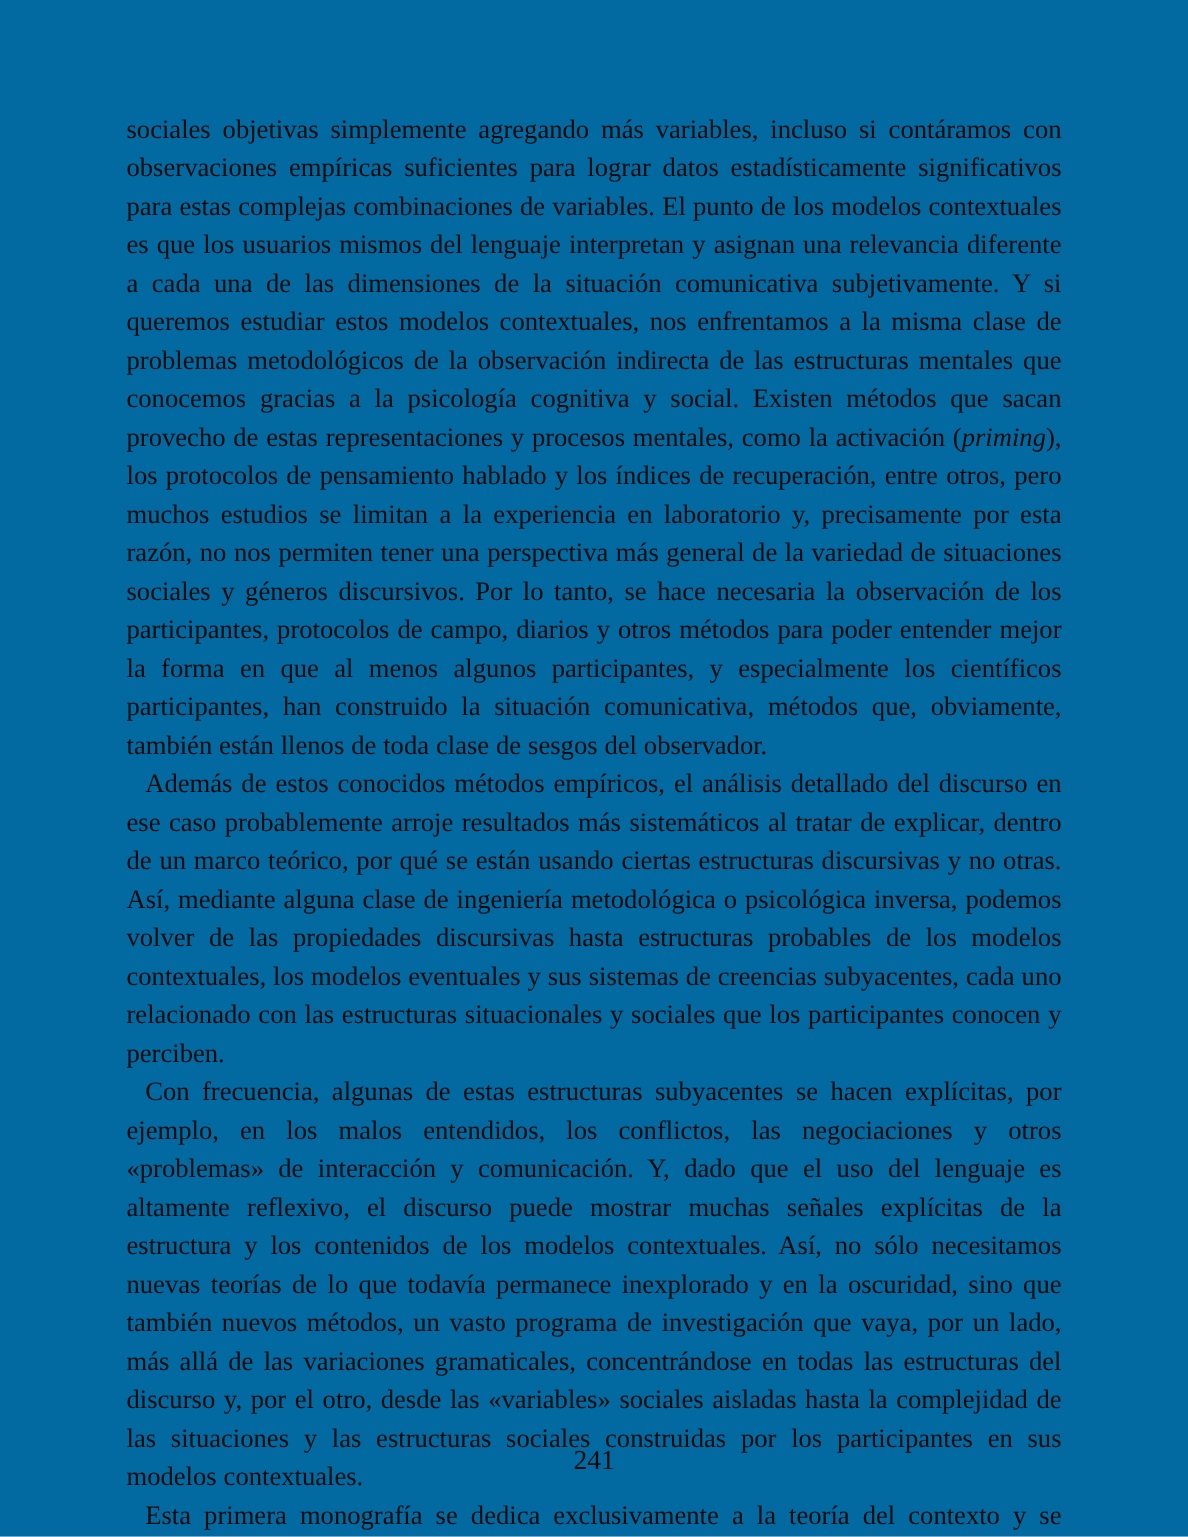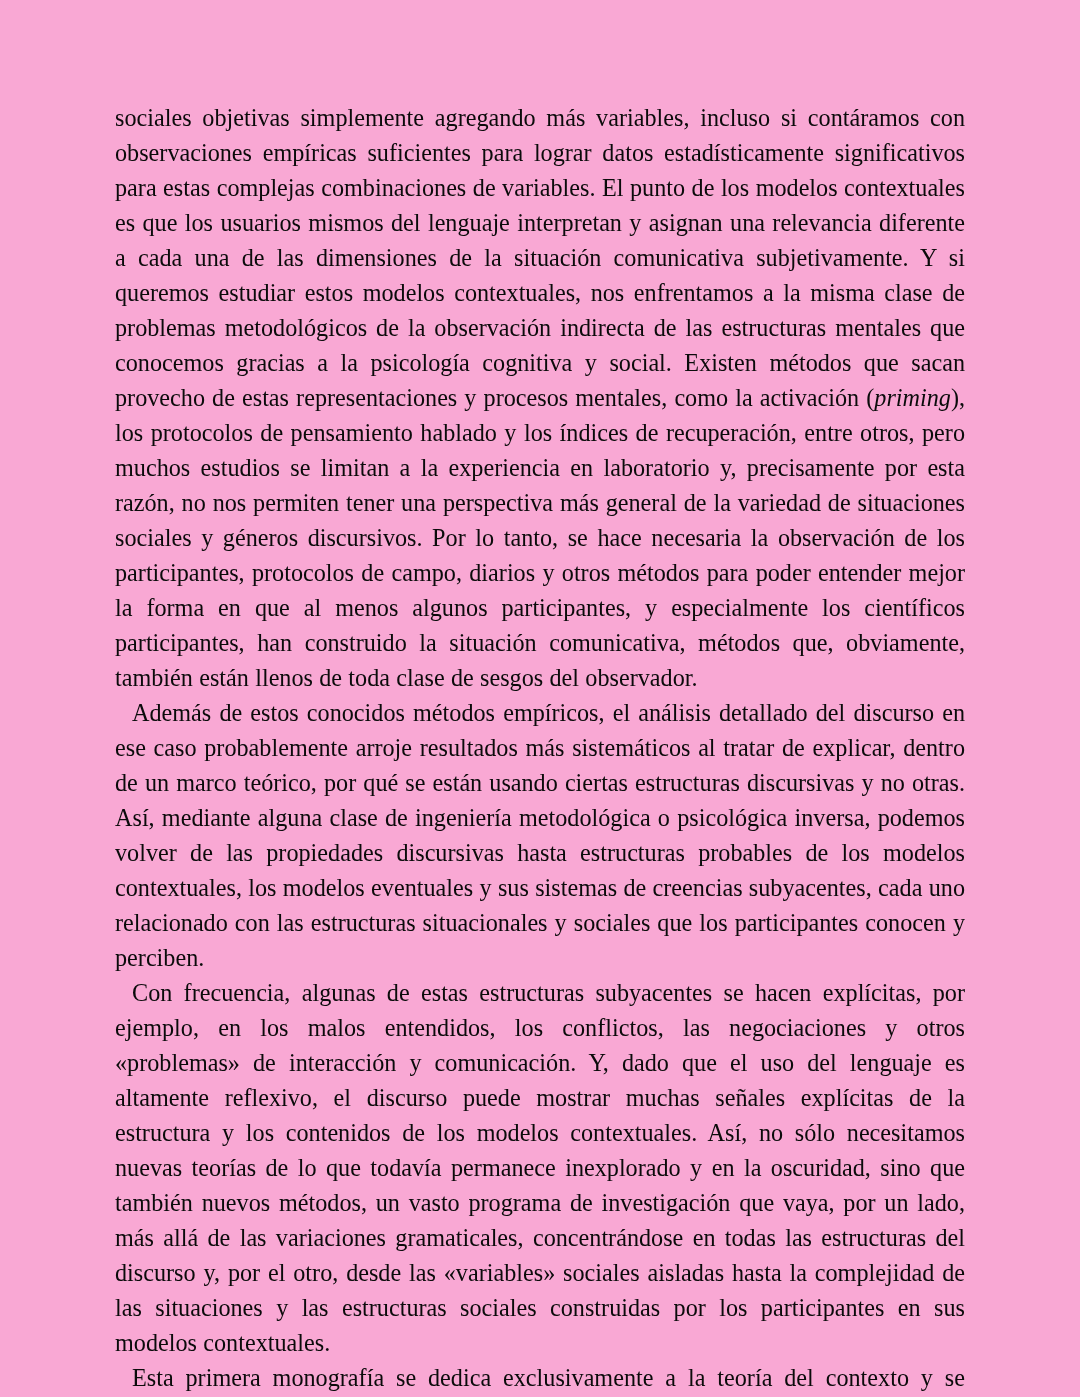--- a/index.html
+++ b/index.html
@@ -51,23 +51,24 @@
     text-align: center;
     font-size: 25px;
     line-height: 32px;
     font-family: "Liberation Serif", "DejaVu Serif", serif;
     color: #0b0b0b;
   }
 </style>
 </head>
 <body>
 
-<div class="page" style="background: #f9a8d4; color: rgb(11, 11, 11);">
+<div class="page" style="background: #0369a1; color: rgb(11, 11, 11);">
 
   <div class="text-column">
     <p class="body-par"><span>sociales objetivas simplemente agregando más variables, incluso si contáramos con observaciones empíricas suficientes para lograr datos estadísticamente significativos para estas complejas combinaciones de variables. El punto de los modelos contextuales es que los usuarios mismos del lenguaje interpretan y asignan una relevancia diferente a cada una de las dimensiones de la situación comunicativa subjetivamente. Y si queremos estudiar estos modelos contextuales, nos enfrentamos a la misma clase de problemas metodológicos de la observación indirecta de las estructuras mentales que conocemos gracias a la psicología cognitiva y social. Existen métodos que sacan provecho de estas representaciones y procesos mentales, como la activación (</span><span class="it">priming</span><span>), los protocolos de pensamiento hablado y los índices de recuperación, entre otros, pero muchos estudios se limitan a la experiencia en laboratorio y, precisamente por esta razón, no nos permiten tener una perspectiva más general de la variedad de situaciones sociales y géneros discursivos. Por lo tanto, se hace necesaria la observación de los participantes, protocolos de campo, diarios y otros métodos para poder entender mejor la forma en que al menos algunos participantes, y especialmente los científicos participantes, han construido la situación comunicativa, métodos que, obviamente, también están llenos de toda clase de sesgos del observador.</span></p>
     <p class="body-par indented"><span>Además de estos conocidos métodos empíricos, el análisis detallado del discurso en ese caso probablemente arroje resultados más sistemáticos al tratar de explicar, dentro de un marco teórico, por qué se están usando ciertas estructuras discursivas y no otras. Así, mediante alguna clase de ingeniería metodológica o psicológica inversa, podemos volver de las propiedades discursivas hasta estructuras probables de los modelos contextuales, los modelos eventuales y sus sistemas de creencias subyacentes, cada uno relacionado con las estructuras situacionales y sociales que los participantes conocen y perciben.</span></p>
     <p class="body-par indented"><span>Con frecuencia, algunas de estas estructuras subyacentes se hacen explícitas, por ejemplo, en los malos entendidos, los conflictos, las negociaciones y otros «problemas» de interacción y comunicación. Y, dado que el uso del lenguaje es altamente reflexivo, el discurso puede mostrar muchas señales explícitas de la estructura y los contenidos de los modelos contextuales. Así, no sólo necesitamos nuevas teorías de lo que todavía permanece inexplorado y en la oscuridad, sino que también nuevos métodos, un vasto programa de investigación que vaya, por un lado, más allá de las variaciones gramaticales, concentrándose en todas las estructuras del discurso y, por el otro, desde las «variables» sociales aisladas hasta la complejidad de las situaciones y las estructuras sociales construidas por los participantes en sus modelos contextuales.</span></p>
     <p class="body-par indented"><span>Esta primera monografía se dedica exclusivamente a la teoría del contexto y se concentra en los argumentos generales y la teoría sociocognitiva de los modelos. Esto se aplica en el análisis crítico de los primeros trabajos de la lingüística (especialmente en la Lingüística Sistémica) y de la sociolingüística. En contraste, </span></p>
   </div>
 
+  <div class="page-number">241</div>
 
 </div>
 
 </body></html>

